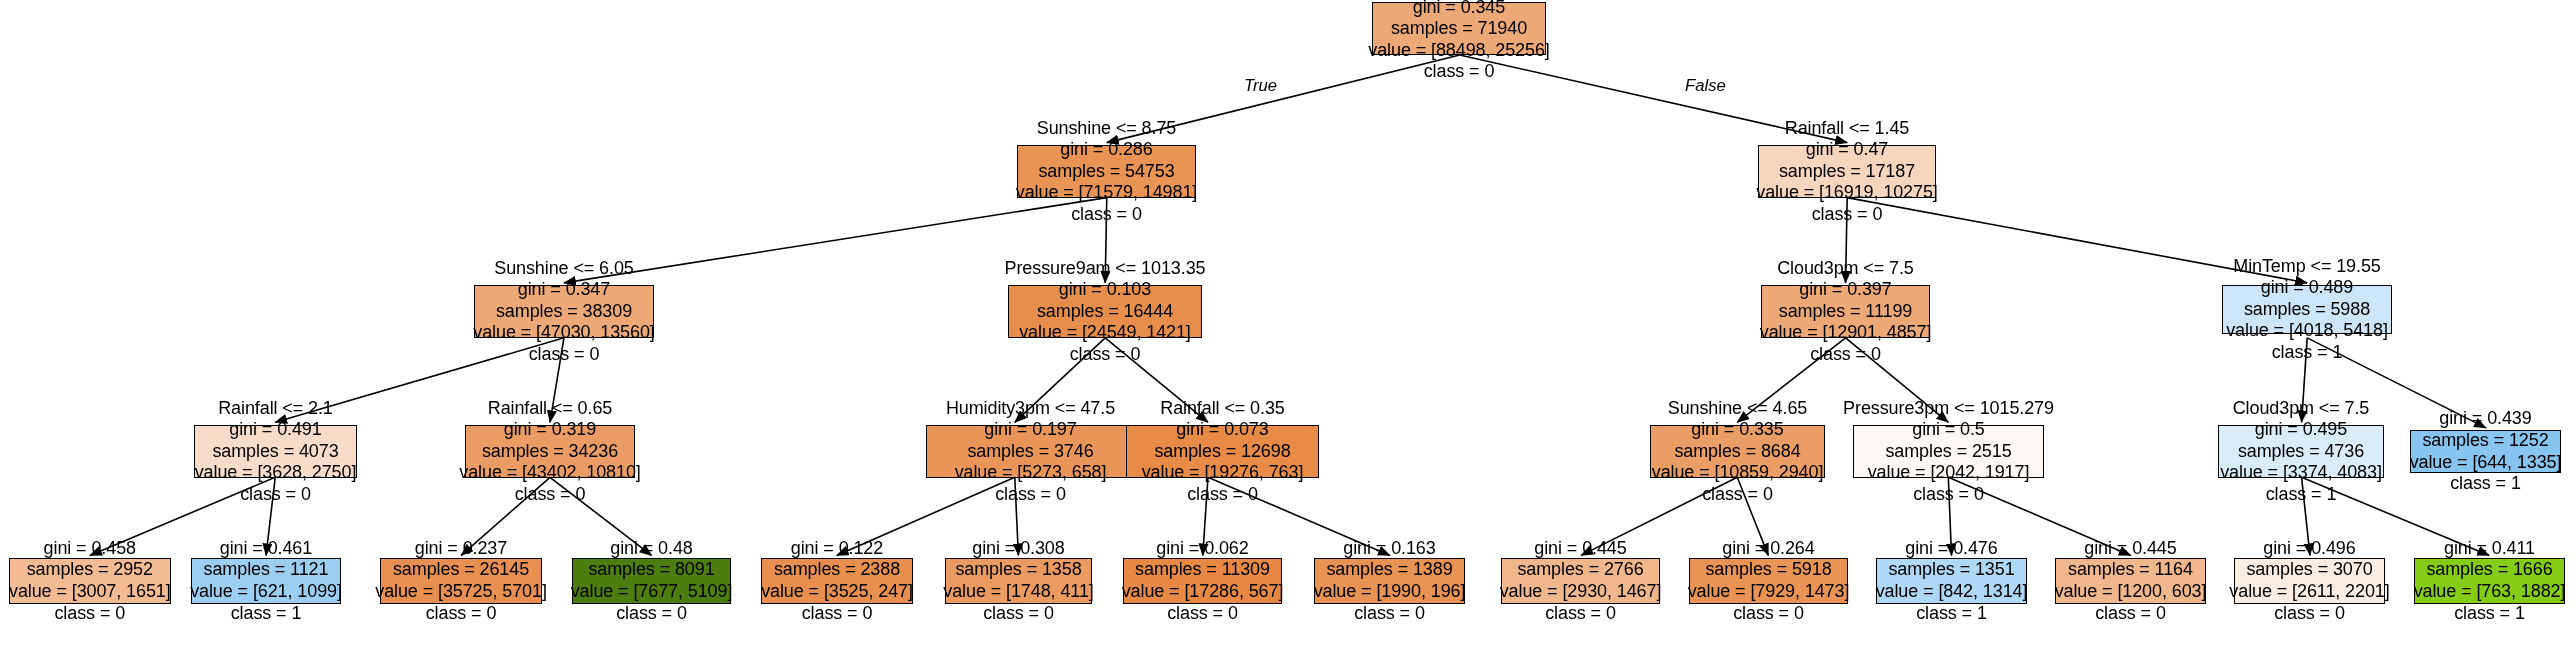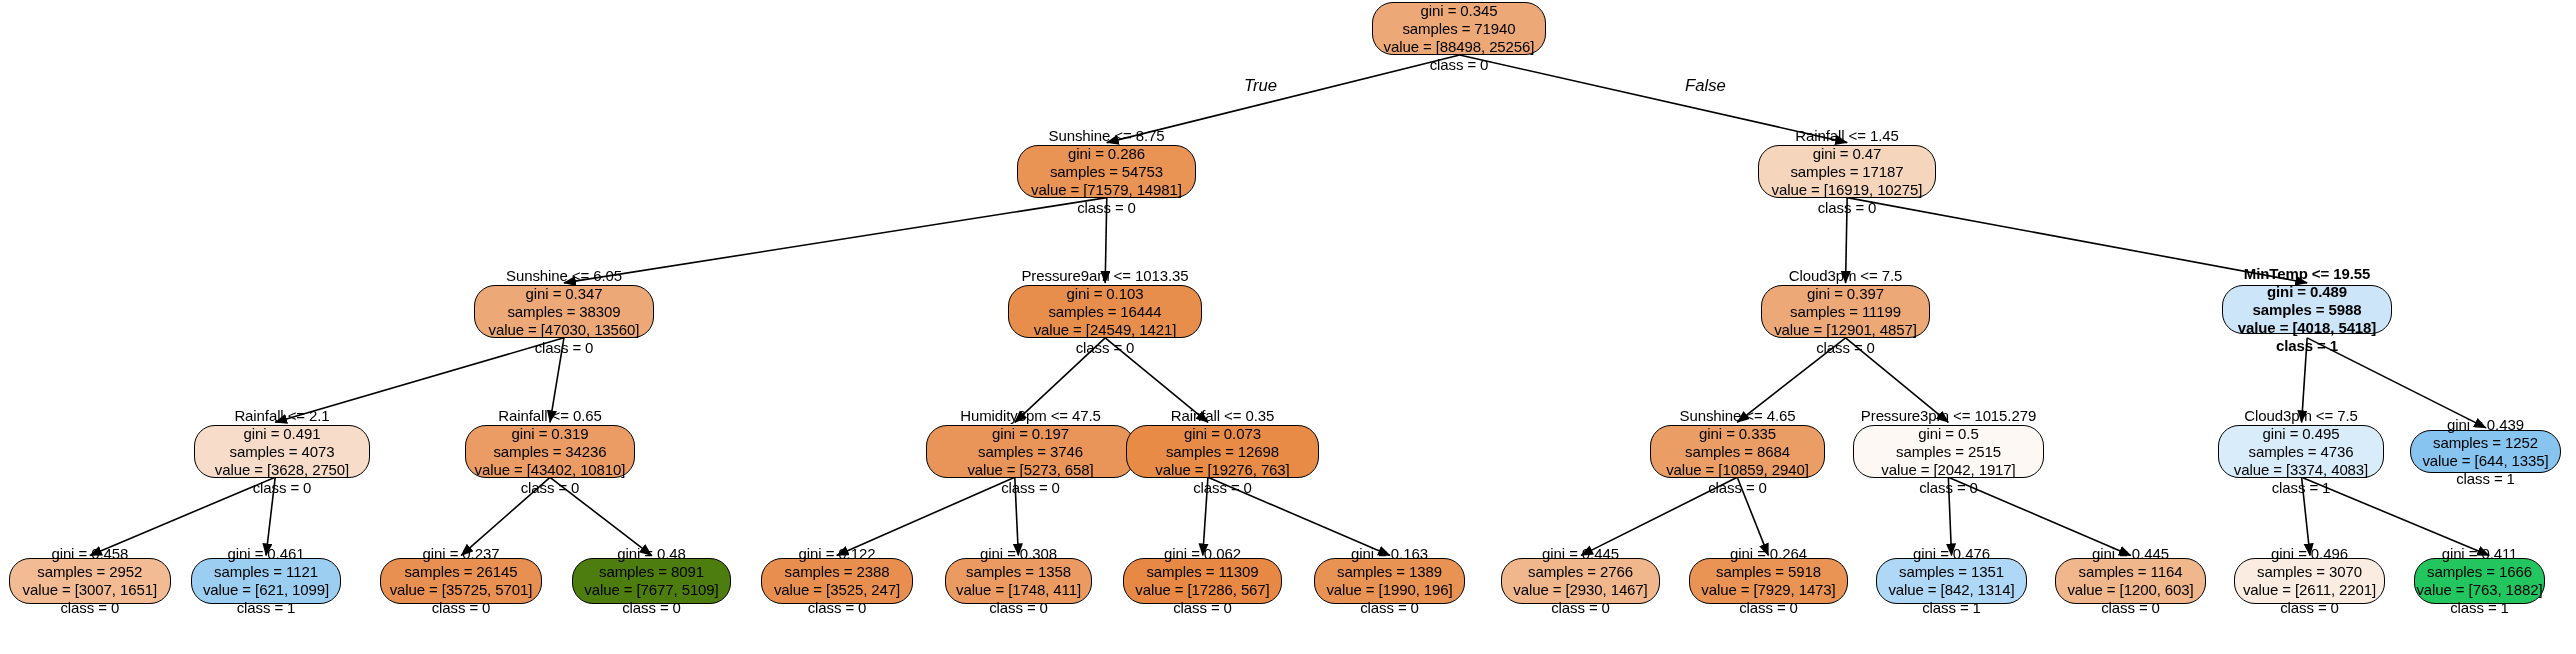--- a/index.html
+++ b/index.html
@@ -22,27 +22,27 @@
     left: 0;
     top: 0;
     width: 2576px;
     height: 655px;
     pointer-events: none;
   }
   .node {
     position: absolute;
     box-sizing: border-box;
     border: 1.6px solid #000000;
-    border-radius: 21px;
+    border-radius: 0;
     display: flex;
     flex-direction: column;
     align-items: center;
     justify-content: center;
     text-align: center;
-    font-size: 15px;
+    font-size: 18px;
     line-height: 1.20;
     color: #000000;
     padding: 4px 6.4px;
     white-space: nowrap;
     letter-spacing: -0.1px;
   }
   .node .line {
     display: block;
   }
   .edge-label {
@@ -130,28 +130,28 @@
         <span class="line">value = [24549, 1421]</span>
         <span class="line">class = 0</span>
       </div>
       <div class="node" style="left: 1761px; top: 285px; width: 169px; height: 53px; background: rgb(237, 168, 119);">
         <span class="line">Cloud3pm &lt;= 7.5</span>
         <span class="line">gini = 0.397</span>
         <span class="line">samples = 11199</span>
         <span class="line">value = [12901, 4857]</span>
         <span class="line">class = 0</span>
       </div>
-      <div class="node" style="left: 2222px; top: 285px; width: 170px; height: 49px; background: rgb(205, 229, 248); font-weight: bold;">
+      <div class="node" style="left: 2222px; top: 285px; width: 170px; height: 49px; background: rgb(205, 229, 248);">
         <span class="line">MinTemp &lt;= 19.55</span>
         <span class="line">gini = 0.489</span>
         <span class="line">samples = 5988</span>
         <span class="line">value = [4018, 5418]</span>
         <span class="line">class = 1</span>
       </div>
-      <div class="node" style="left: 194px; top: 425px; width: 176px; height: 53px; background: rgb(247, 221, 201);">
+      <div class="node" style="left: 194px; top: 425px; width: 163px; height: 53px; background: rgb(247, 221, 201);">
         <span class="line">Rainfall &lt;= 2.1</span>
         <span class="line">gini = 0.491</span>
         <span class="line">samples = 4073</span>
         <span class="line">value = [3628, 2750]</span>
         <span class="line">class = 0</span>
       </div>
       <div class="node" style="left: 465px; top: 425px; width: 170px; height: 53px; background: rgb(235, 156, 100);">
         <span class="line">Rainfall &lt;= 0.65</span>
         <span class="line">gini = 0.319</span>
         <span class="line">samples = 34236</span>
@@ -270,21 +270,21 @@
         <span class="line">samples = 1164</span>
         <span class="line">value = [1200, 603]</span>
         <span class="line">class = 0</span>
       </div>
       <div class="node" style="left: 2234px; top: 558px; width: 151px; height: 46px; background: rgb(251, 236, 225);">
         <span class="line">gini = 0.496</span>
         <span class="line">samples = 3070</span>
         <span class="line">value = [2611, 2201]</span>
         <span class="line">class = 0</span>
       </div>
-      <div class="node" style="left: 2414px; top: 558px; width: 131px; height: 46px; background: #22c55e;">
+      <div class="node" style="left: 2414px; top: 558px; width: 151px; height: 46px; background: #84cc16;">
         <span class="line">gini = 0.411</span>
         <span class="line">samples = 1666</span>
         <span class="line">value = [763, 1882]</span>
         <span class="line">class = 1</span>
       </div>
     </div>
   <div id="labels-group">
       <div class="edge-label" style="left: 1244px; top: 76px;">True</div>
       <div class="edge-label" style="left: 1685px; top: 76px;">False</div>
     </div>

